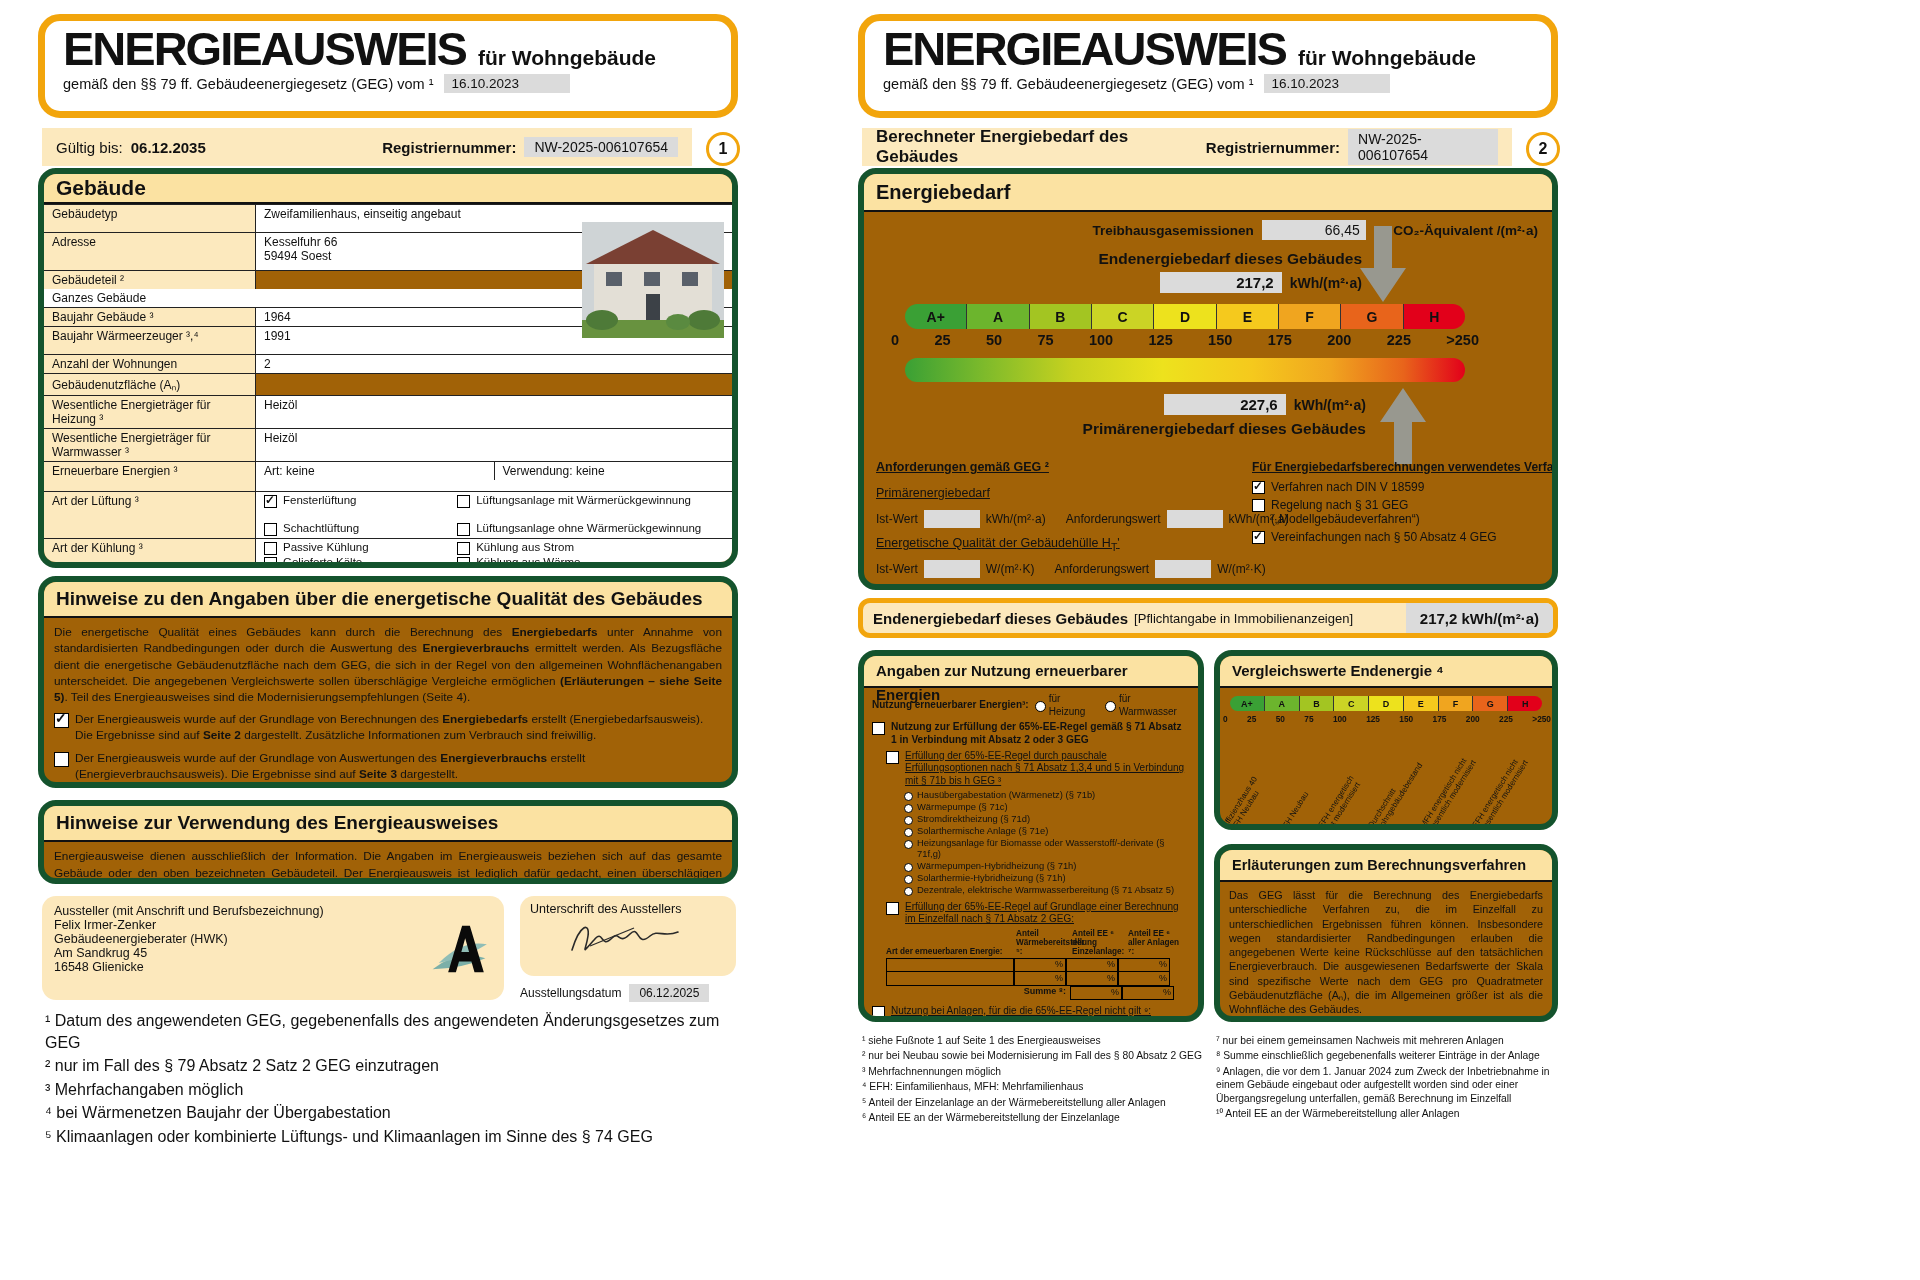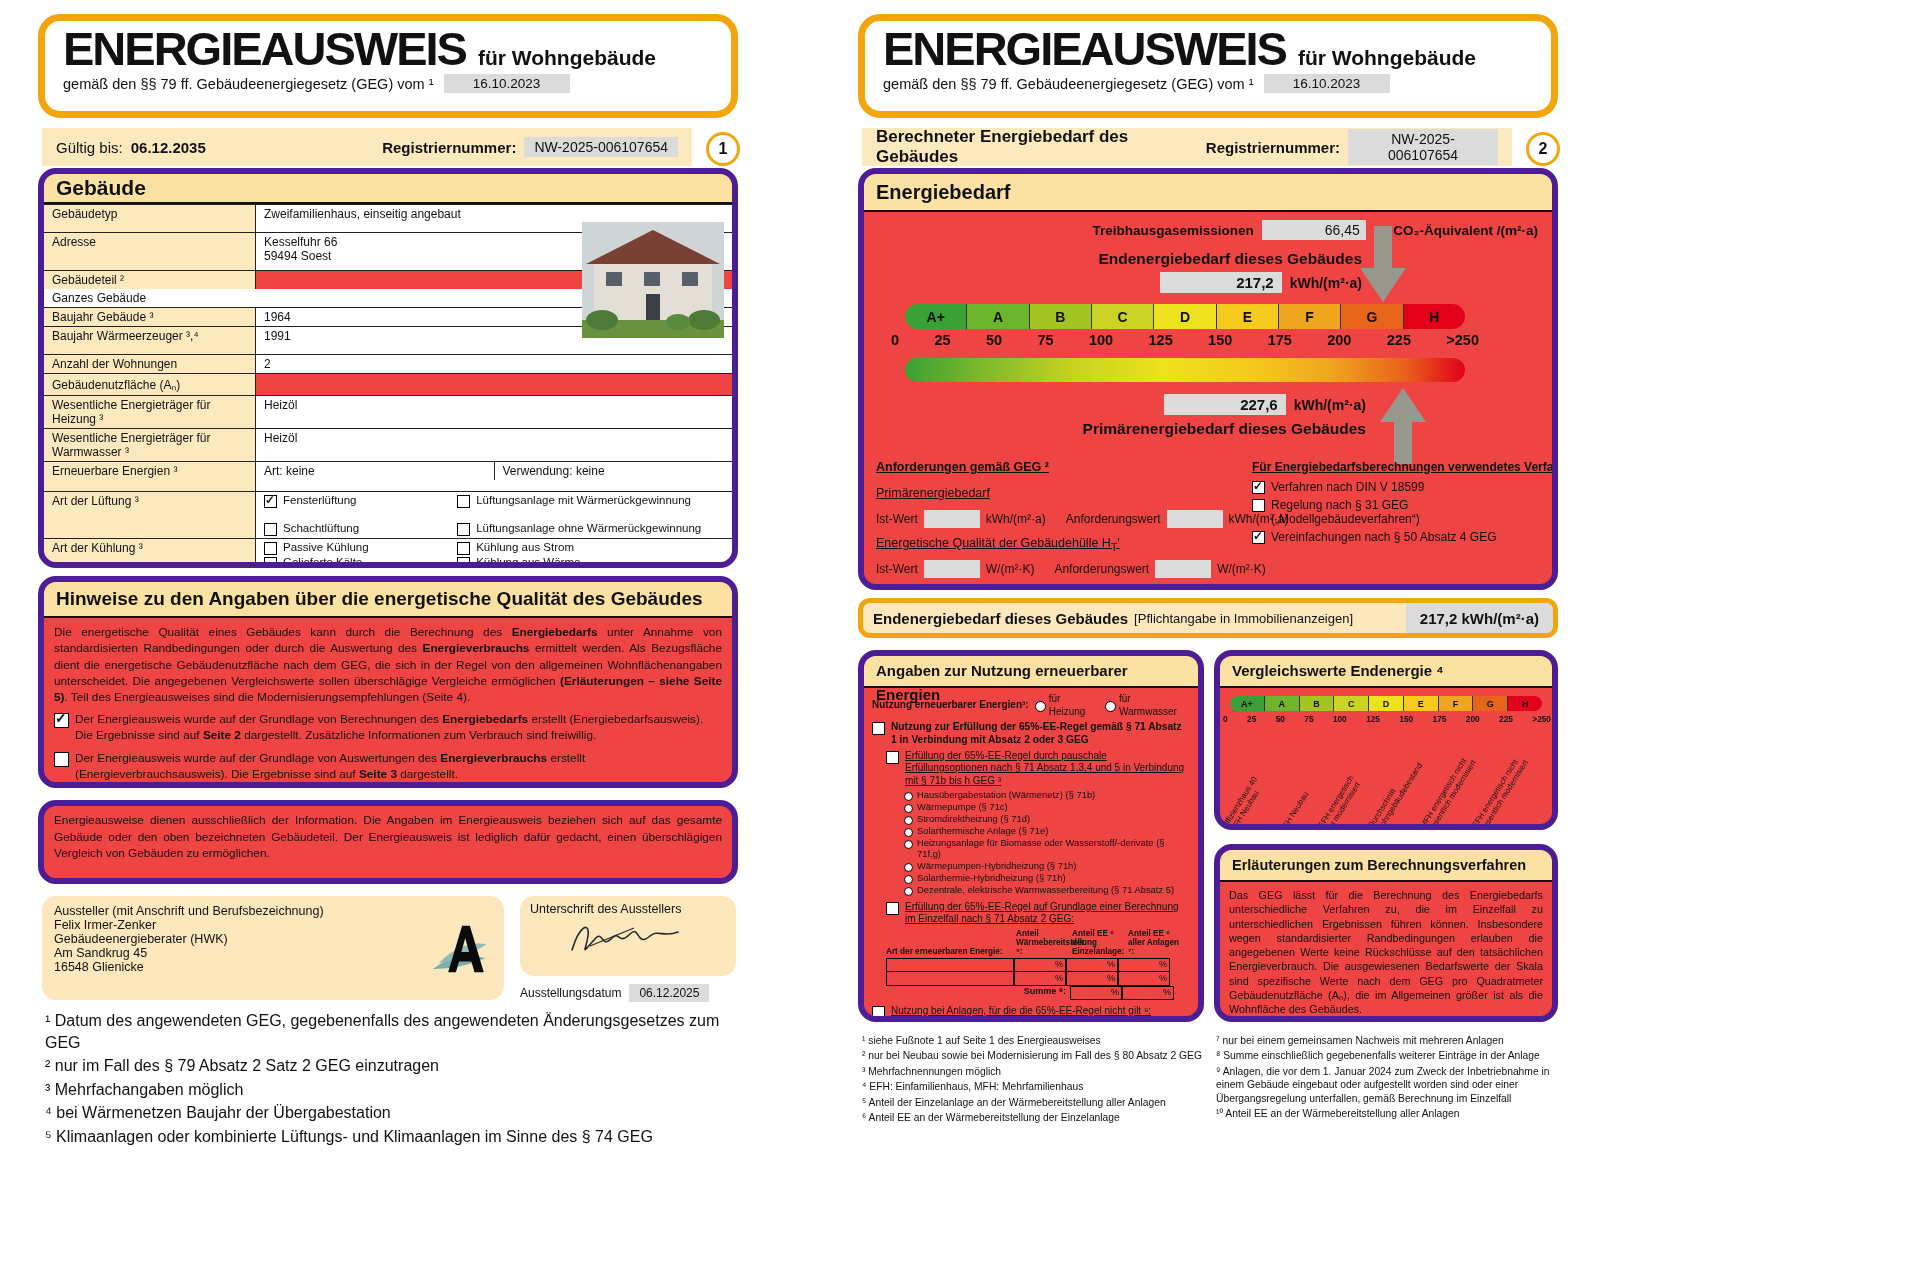--- a/index.html
+++ b/index.html
@@ -3,27 +3,27 @@
 <meta charset="utf-8">
 <style>
   html,body{margin:0;padding:0;background:#ffffff;}
   body{width:1920px;height:1280px;position:relative;font-family:"Liberation Sans",sans-serif;color:#111;}
   .page{position:absolute;top:0;width:700px;height:1280px;}
   
   .hbox{position:absolute;border:7px solid #F2A50C;border-radius:22px;background:#fff;padding:4px 18px 6px 18px;box-sizing:border-box;}
   .doc-title{font-size:47px;font-weight:800;letter-spacing:-2px;line-height:1.0;}
   .doc-sub{font-size:21px;font-weight:700;margin-left:12px;}
   .lawline{font-size:14.5px;margin-top:2px;display:flex;align-items:center;gap:10px;}
-  .gbox{background:#DBDBDB;display:inline-block;text-align:center;}
+  .gbox{background:#DBDBDB;display:inline-block;}
   .law-date{min-width:110px;padding:2px 8px;font-size:13.5px;}
   
   .bar{position:absolute;background:#FCE9BE;display:flex;align-items:center;padding:0 14px;box-sizing:border-box;font-size:15px;}
   .pnum{position:absolute;width:28px;height:28px;border:3.5px solid #F2A50C;border-radius:50%;background:#fff;display:flex;align-items:center;justify-content:center;font-weight:700;font-size:16px;}
   
-  .panel{position:absolute;border:6px solid #4c1d95;border-radius:18px;background:#ef4444;overflow:hidden;box-sizing:border-box;}
+  .panel{position:absolute;border:6px solid #14532d;border-radius:18px;background:#a16207;overflow:hidden;box-sizing:border-box;}
   .ptitle{background:#FBE2A2;border-bottom:2px solid #111;font-weight:700;padding:3px 12px;}
   .softbox{position:absolute;background:#FCE8BC;border-radius:14px;box-sizing:border-box;}
   
   .trow{display:flex;border-top:1px solid #222;box-sizing:border-box;}
   .trow:first-child{border-top:none;}
   .tl{width:212px;background:#FCE9BE;padding:2px 8px;font-size:12px;border-right:1.5px solid #222;box-sizing:border-box;flex:none;}
   .tv{flex:1;background:#fff;padding:2px 8px;font-size:12px;box-sizing:border-box;display:flex;align-items:flex-start;}
   .cbrow{display:flex;align-items:flex-start;gap:6px;}
   .cb{width:13px;height:13px;border:1.5px solid #000;display:inline-block;flex:none;position:relative;background:#fff;margin-top:1px;}
   .cb.on::after{content:"✓";position:absolute;left:0;top:-4px;font-size:14px;font-weight:700;}
@@ -226,20 +226,21 @@
       </div>
       <div class="cbrow" style="margin-top:7px;">
         <span class="cb"></span>
         <span style="font-size:11.8px;line-height:1.35;">Der Energieausweis wurde auf der Grundlage von Auswertungen des <b>Energieverbrauchs</b> erstellt (Energieverbrauchsausweis). Die Ergebnisse sind auf <b>Seite 3</b> dargestellt.</span>
       </div>
 
     </div>
   </div>
 
   <div class="panel" style="left:38px;top:800px;width:700px;height:84px;">
+    <div class="ptitle" style="font-size:19px;height:28px;line-height:28px;">Hinweise zur Verwendung des Energieausweises</div>
     <div class="just" style="padding:6px 10px;font-size:11.8px;line-height:1.4;">Energieausweise dienen ausschließlich der Information. Die Angaben im Energieausweis beziehen sich auf das gesamte Gebäude oder den oben bezeichneten Gebäudeteil. Der Energieausweis ist lediglich dafür gedacht, einen überschlägigen Vergleich von Gebäuden zu ermöglichen.</div>
   </div>
 
   <div class="softbox" style="left:42px;top:896px;width:462px;height:104px;padding:8px 12px;">
     <div style="font-size:12.5px;">Aussteller (mit Anschrift und Berufsbezeichnung)</div>
     <div style="font-size:12.5px;">Felix Irmer-Zenker</div>
     <div style="font-size:12.5px;">Gebäudeenergieberater (HWK)</div>
     <div style="font-size:12.5px;">Am Sandkrug 45</div>
     <div style="font-size:12.5px;">16548 Glienicke</div>
     <svg style="position:absolute;right:14px;top:22px;" width="62" height="62" viewBox="0 0 80 80">

